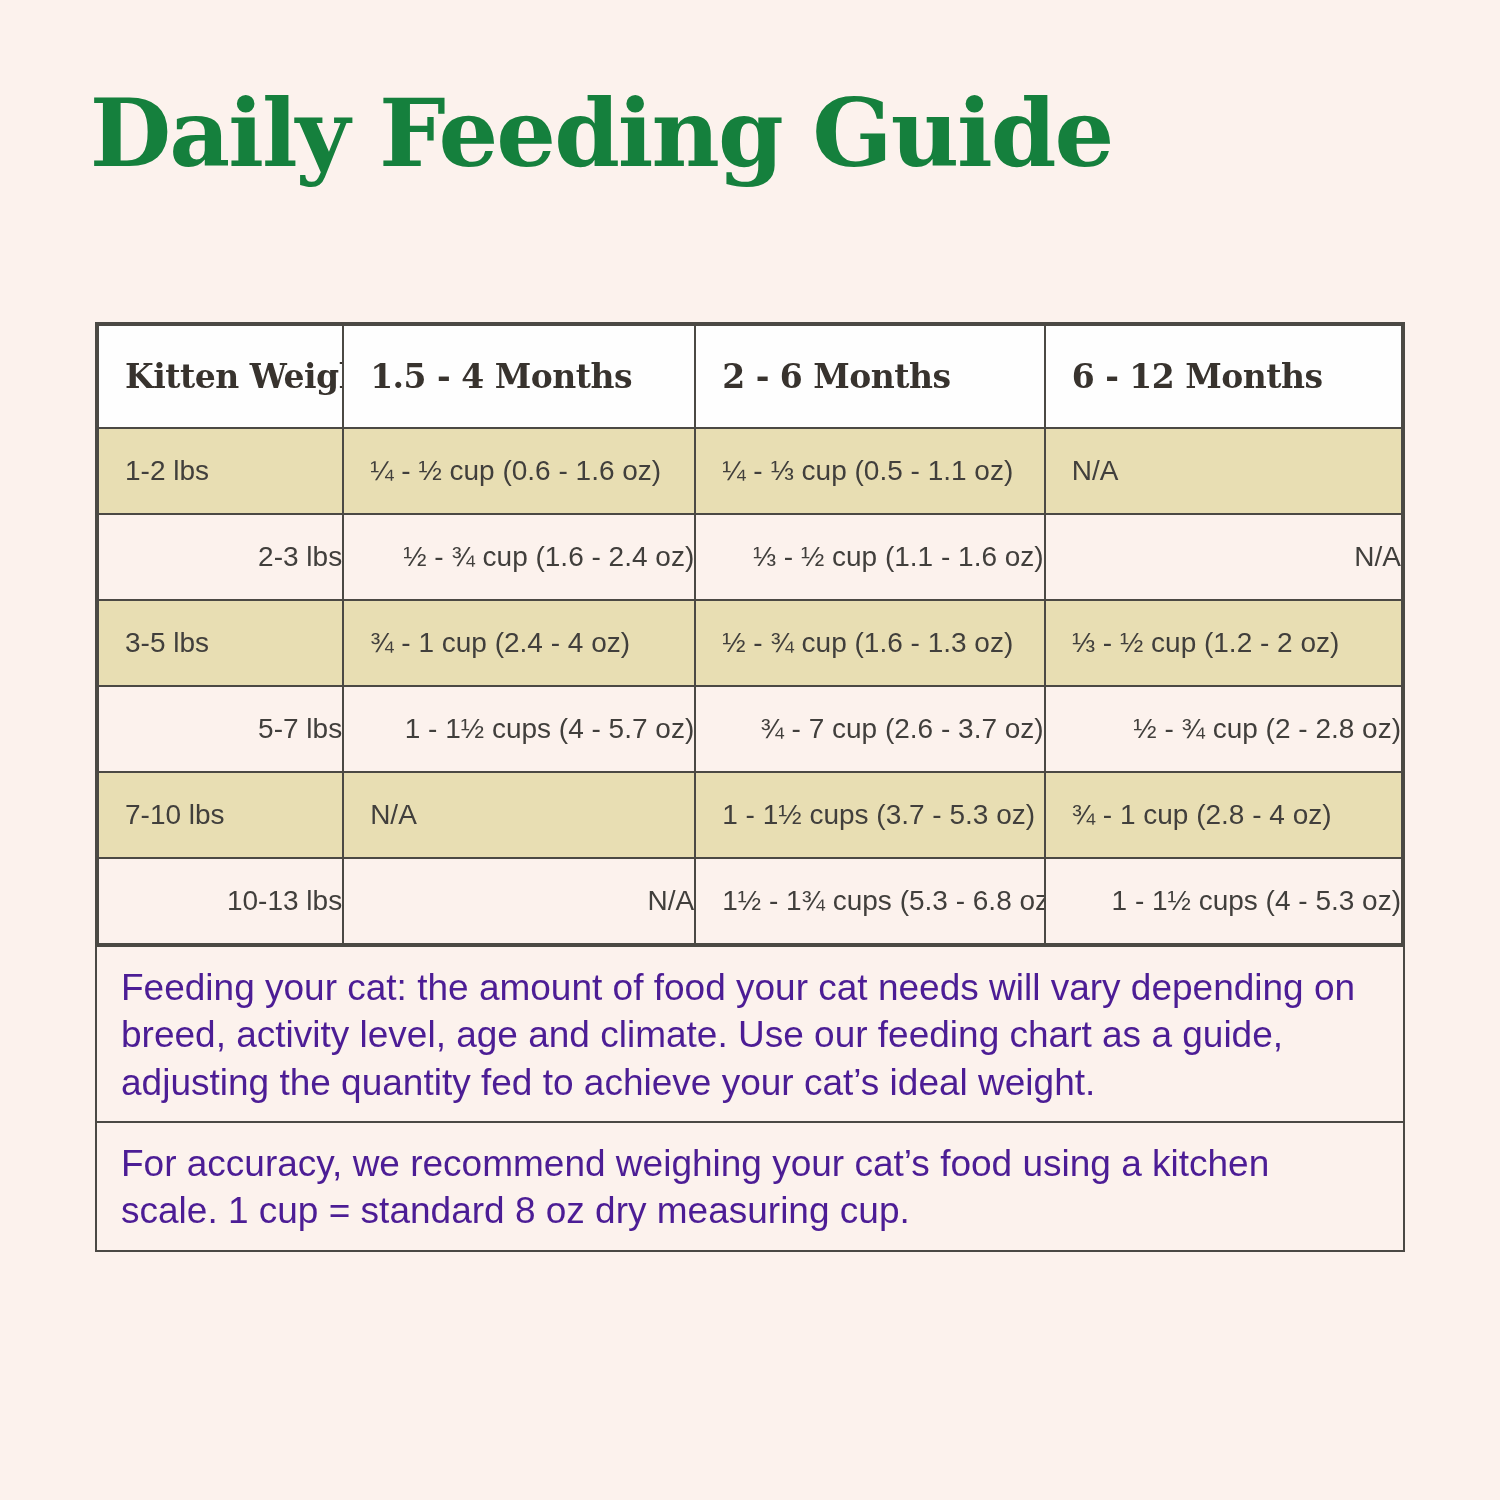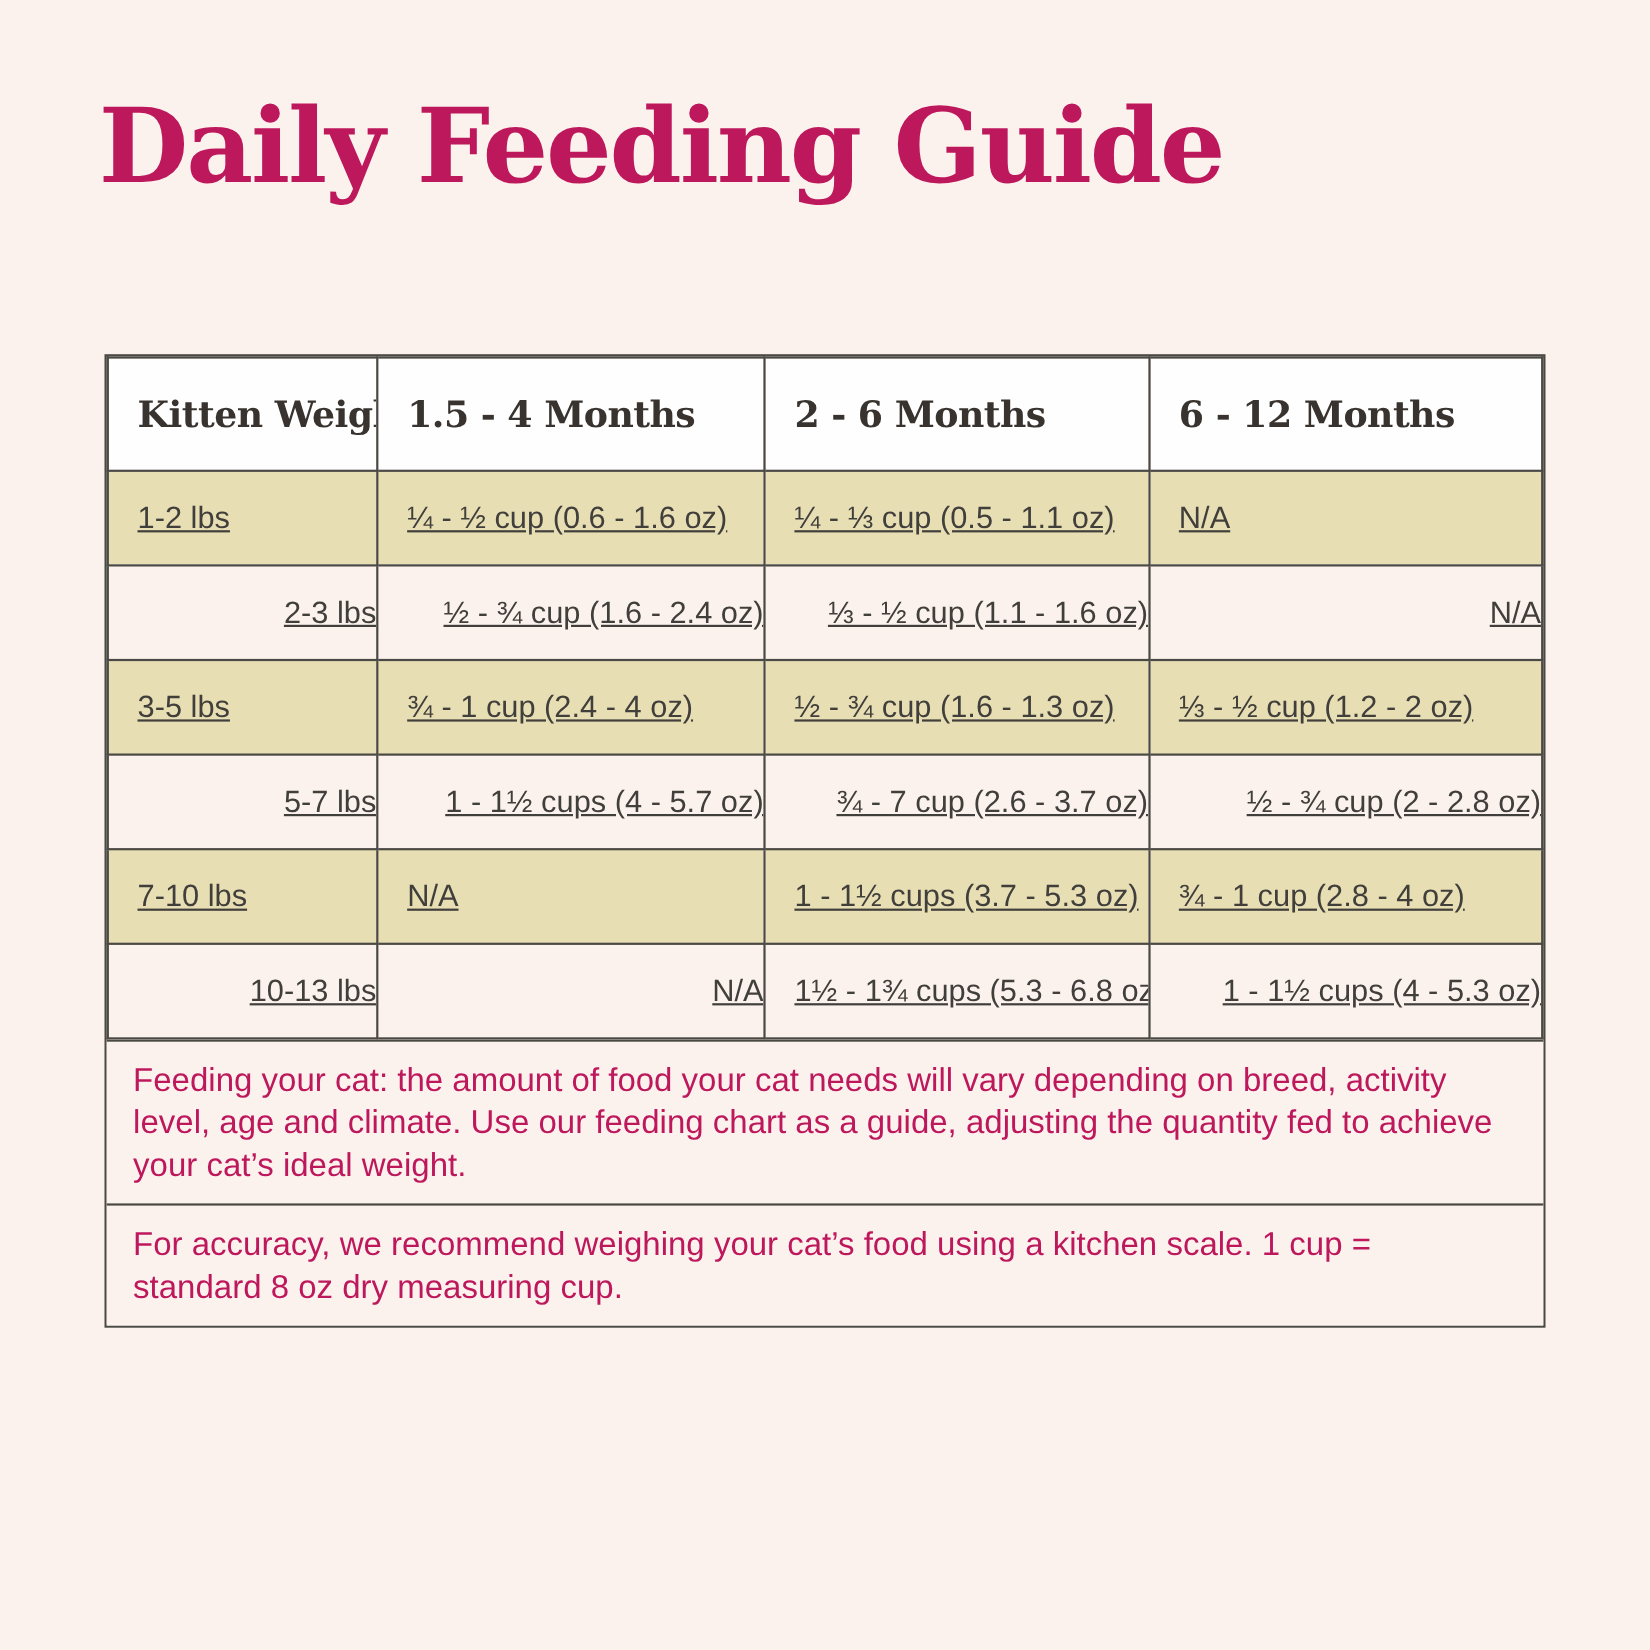--- a/index.html
+++ b/index.html
@@ -18,21 +18,21 @@
     position: absolute;
     top: 78px;
     left: 0;
     width: 1202px;
     margin: 0;
     text-align: center;
     font-family: "DejaVu Serif", "Liberation Serif", serif;
     font-weight: 700;
     font-size: 94px;
     letter-spacing: -2px;
-    color: #be185d;
+    color: #15803d;
   }
   .table-wrap {
     position: absolute;
     left: 95px;
     top: 322px;
     width: 1310px;
     box-sizing: border-box;
     border: 2px solid #4b4944;
     background: #fcf2ed;
   }
@@ -55,30 +55,29 @@
     font-family: "DejaVu Serif", "Liberation Serif", serif;
     font-weight: 600;
     font-size: 33px;
     letter-spacing: -0.5px;
     color: #38332e;
   }
   table.feeding td {
     height: 84px;
     font-size: 28px;
     color: #413f3c;
-    text-decoration: underline;
   }
   tr.shaded td { background: #e8deb3; }
   tr.light td  { background: #fcf2ed; text-align: right; }
   .note {
     border-top: 2px solid #4b4944;
     padding: 17px 40px 15px 24px;
-    font-size: 30px;
+    font-size: 37px;
     line-height: 1.28;
-    color: #be185d;
+    color: #4c1d95;
     background: #fcf2ed;
   }
 </style>
 </head>
 <body>
 
 <h1 class="title">Daily Feeding Guide</h1>
 
 <div class="table-wrap">
   <table class="feeding">

